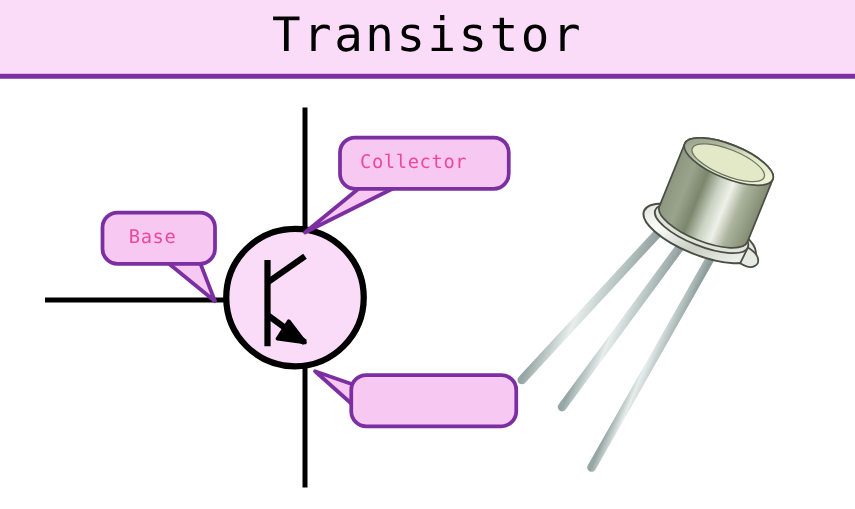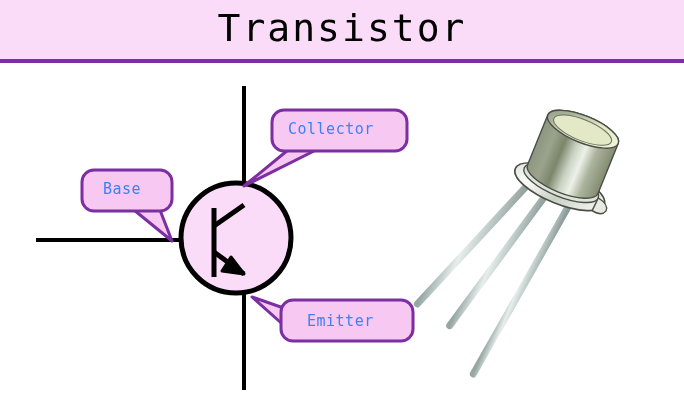--- a/index.html
+++ b/index.html
@@ -54,21 +54,21 @@
     left: 0; top: 0;
     width: 684px;
     height: 407px;
     overflow: visible;
   }
   
   .callout-label {
     position: absolute;
     font-family: "DejaVu Sans Mono", monospace;
     font-size: 15px;
-    color: #3b82f6;
+    color: #ec4899;
     white-space: pre;
     letter-spacing: 0.5px;
   }
   #label-collector { left: 288px; top: 120px; }
   #label-base      { left: 103px; top: 180px; text-align: right; }
   #label-emitter   { left: 307px; top: 312px; }
 </style>
 </head>
 <body>
 
@@ -164,15 +164,14 @@
       <g>
         <path d="M -38 -18 L -38 -72 A 38 13.5 0 0 1 38 -72 L 38 -18 A 38 13.5 0 0 1 -38 -18 Z" fill="url(#canBody)" stroke="#4a4f46" stroke-width="1.4"></path>
         <ellipse cx="0" cy="-72" rx="38" ry="13.5" fill="url(#canTop)" stroke="#4a4f46" stroke-width="1.4"></ellipse>
         <ellipse cx="0" cy="-71" rx="31" ry="10.5" fill="#e3e9c7" stroke="#6c7463" stroke-width="1"></ellipse>
       </g>
     </g>
   </svg>
 
   <div class="callout-label" id="label-collector">Collector</div>
   <div class="callout-label" id="label-base">Base</div>
-  <div class="callout-label" id="label-emitter">Emitter</div>
 
 </div>
 
 </body></html>

